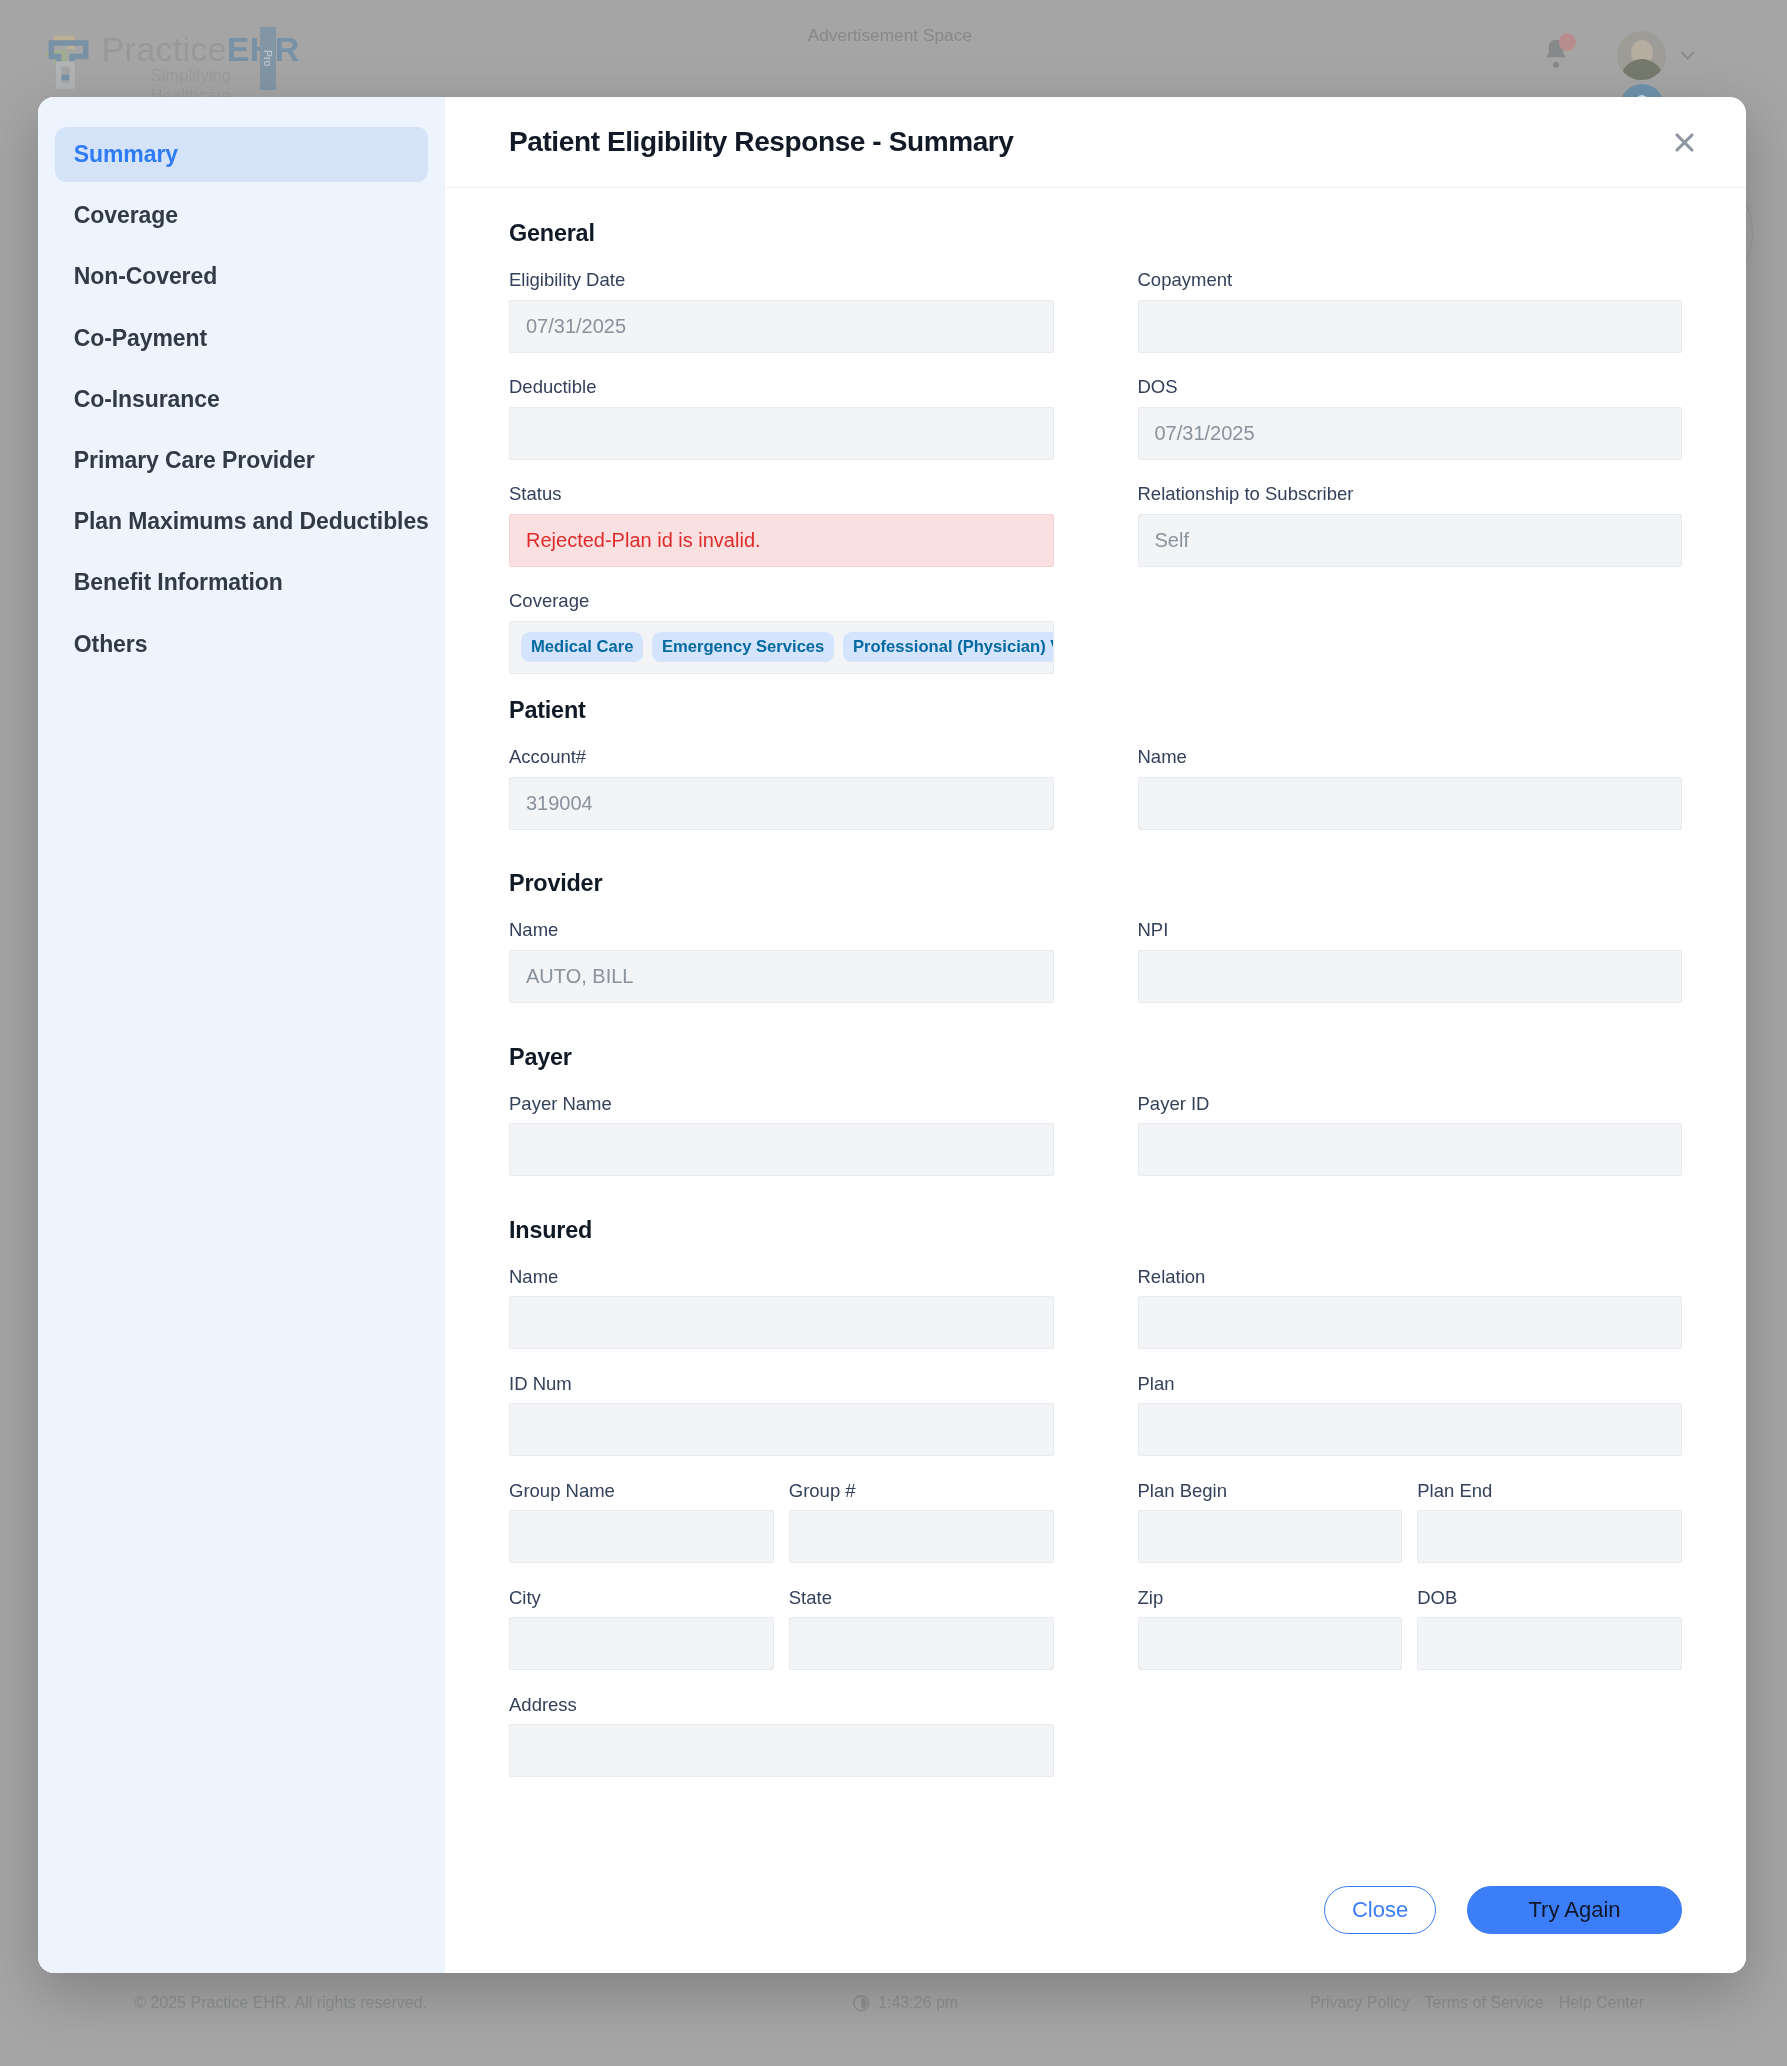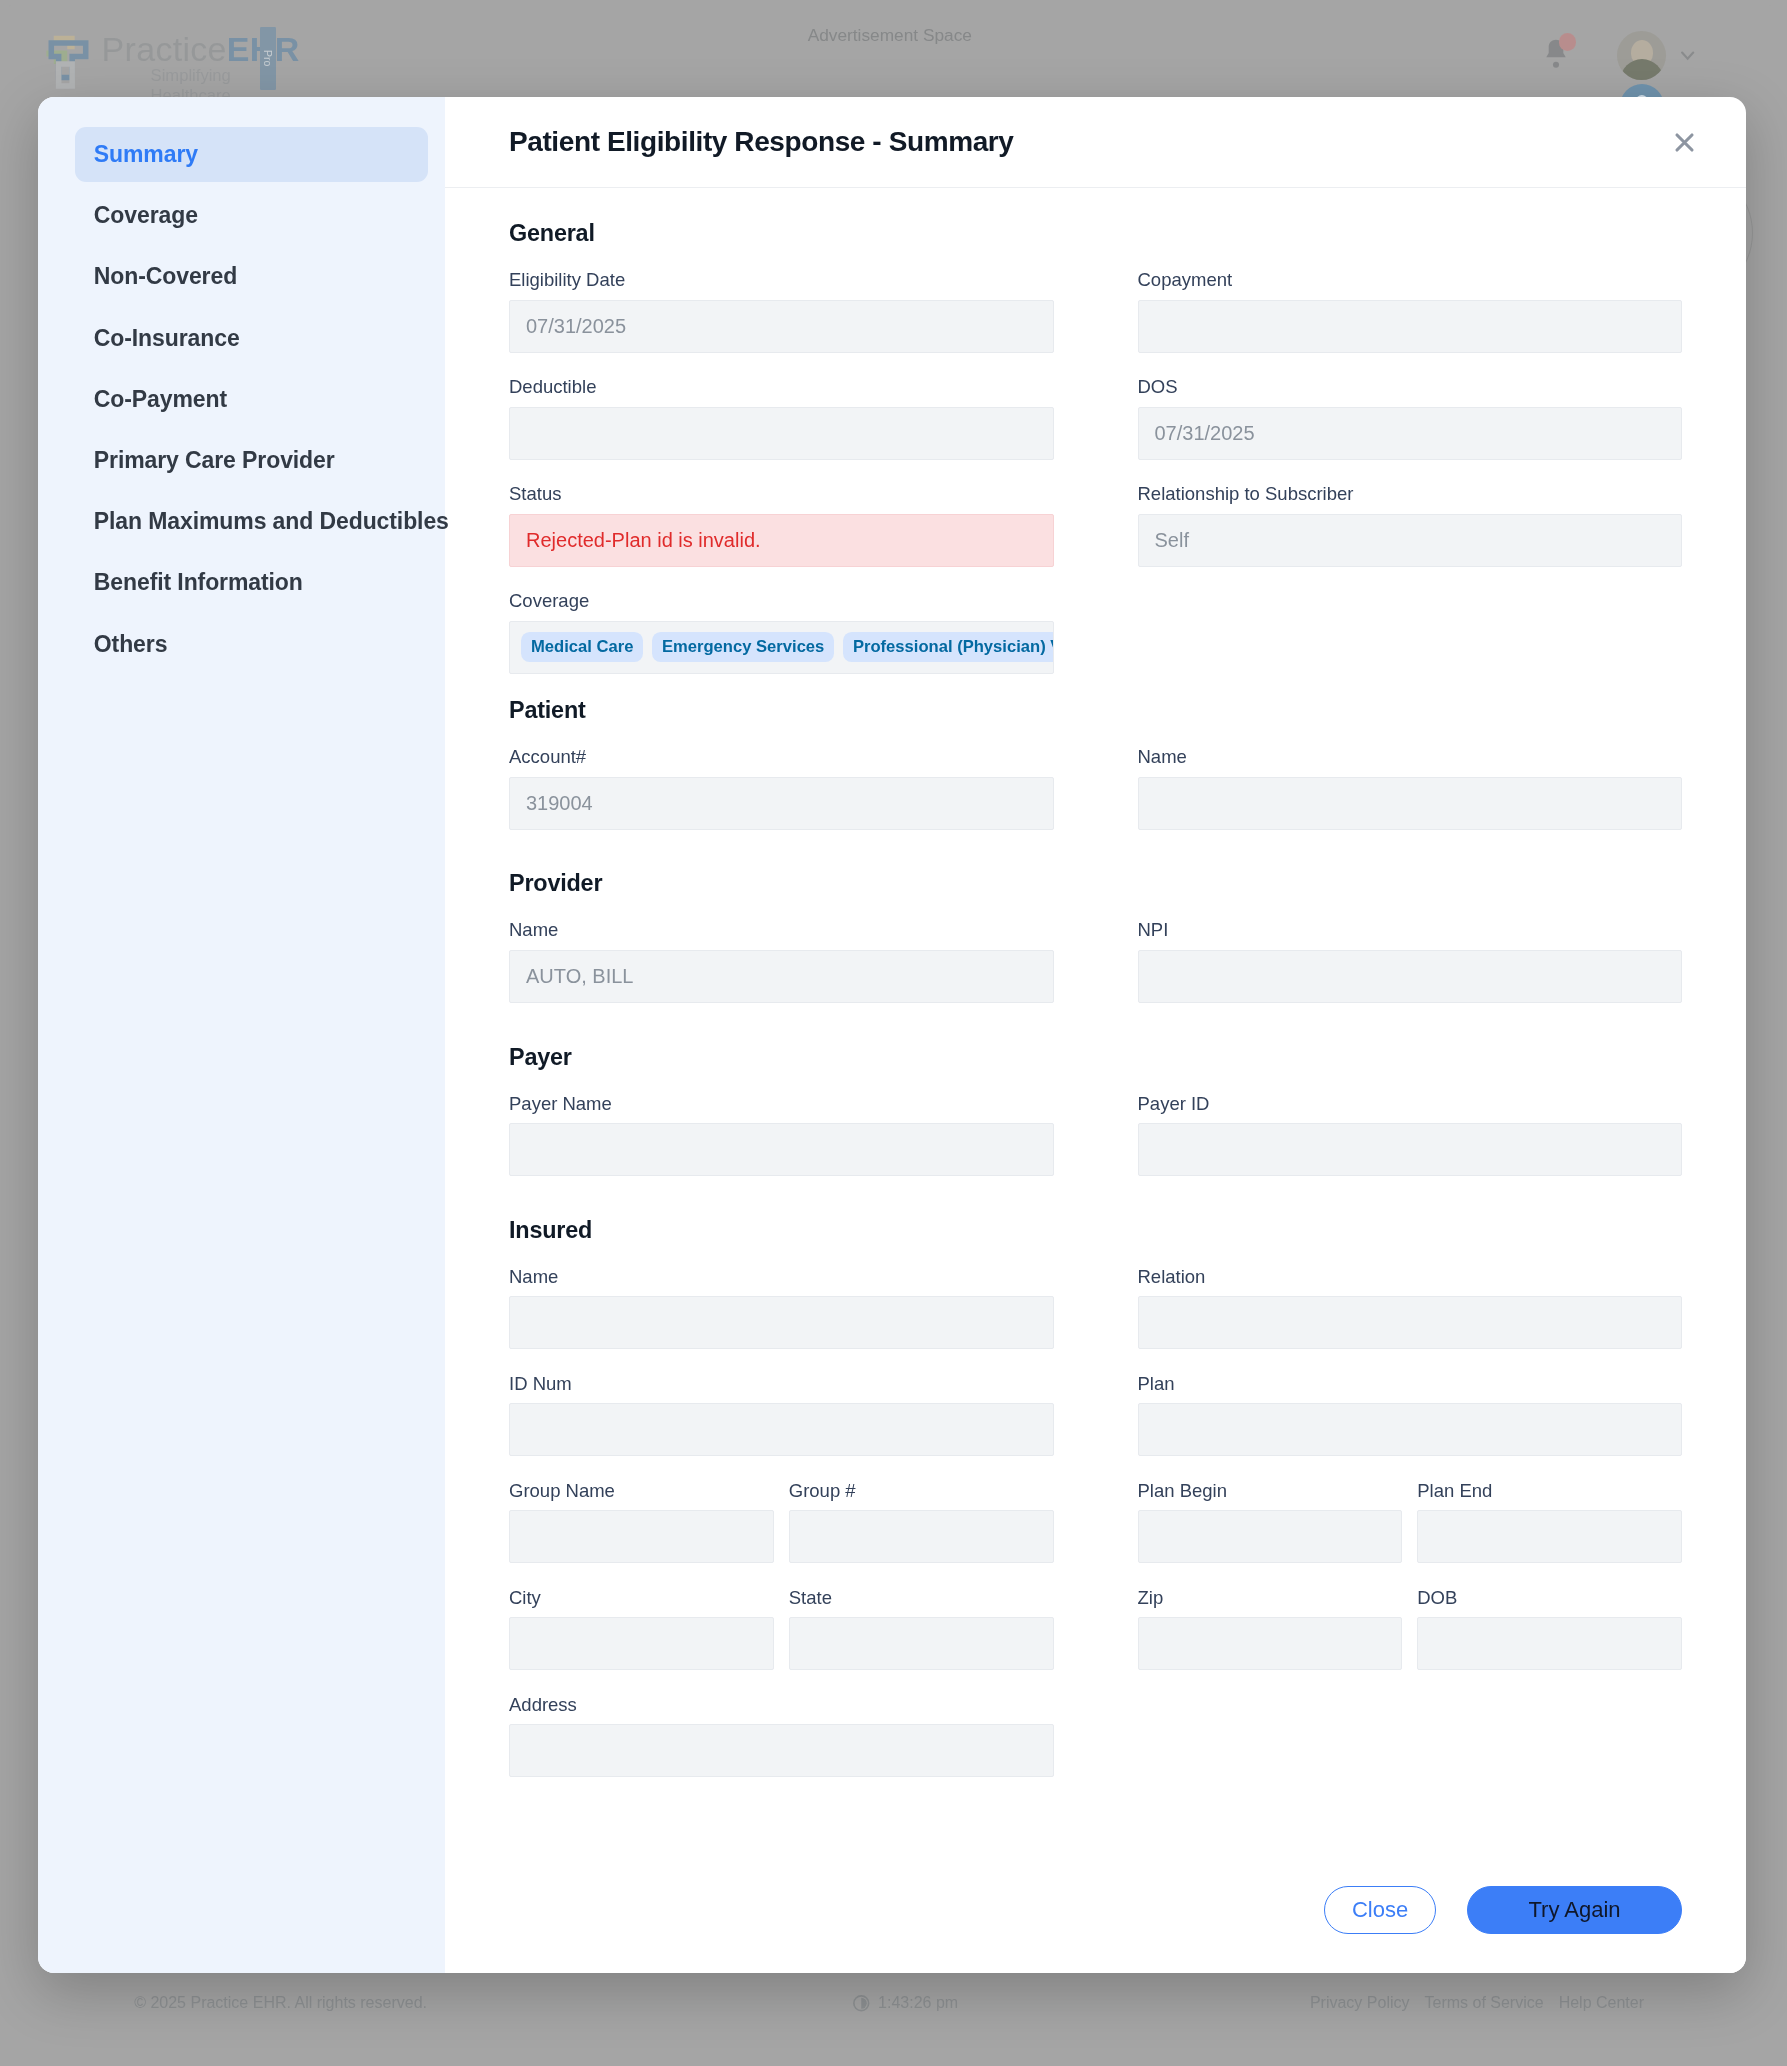--- a/index.html
+++ b/index.html
@@ -196,21 +196,20 @@
     align-items: center;
     padding: 0 18.5px;
     border-radius: 11px;
     font-size: 23px;
     font-weight: 700;
     color: #323a45;
     letter-spacing: -0.1px;
     cursor: pointer;
     margin-bottom: 6.2px;
     white-space: nowrap;
-    margin-left: 20px;
   }
   .nav-item.active {
     background: #d5e3f8;
     color: #2f7bf6;
   }
 
   
   #modal-main {
     flex: 1 1 auto;
     display: flex;
@@ -414,22 +413,22 @@
     </div>
   </div>
 </div>
 
 <div id="modal">
 
   <nav id="modal-sidebar">
     <div class="nav-item active">Summary</div>
     <div class="nav-item">Coverage</div>
     <div class="nav-item">Non-Covered</div>
+    <div class="nav-item">Co-Payment</div>
     <div class="nav-item">Co-Insurance</div>
-    <div class="nav-item">Co-Payment</div>
     <div class="nav-item">Primary Care Provider</div>
     <div class="nav-item">Plan Maximums and Deductibles</div>
     <div class="nav-item">Benefit Information</div>
     <div class="nav-item">Others</div>
   </nav>
 
   <div id="modal-main">
 
     <div id="modal-header">
       <div id="modal-title">Patient Eligibility Response - Summary</div>

